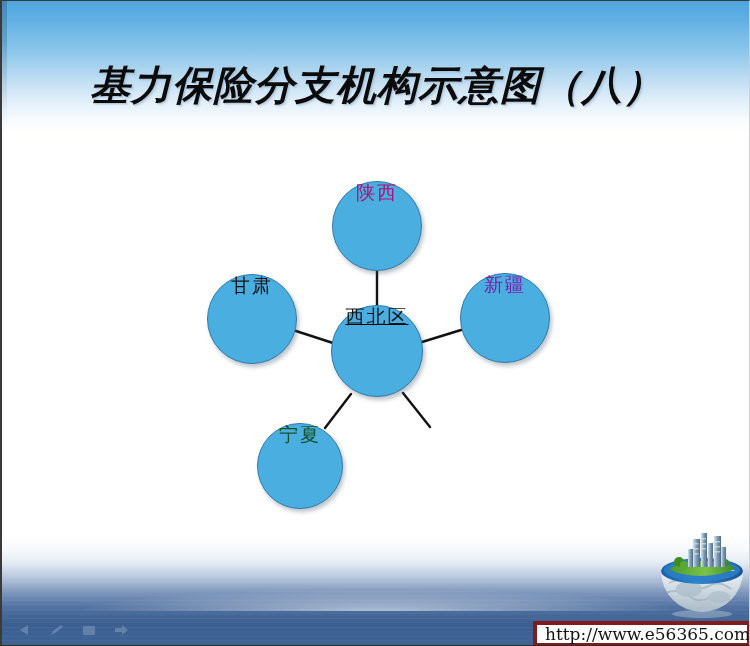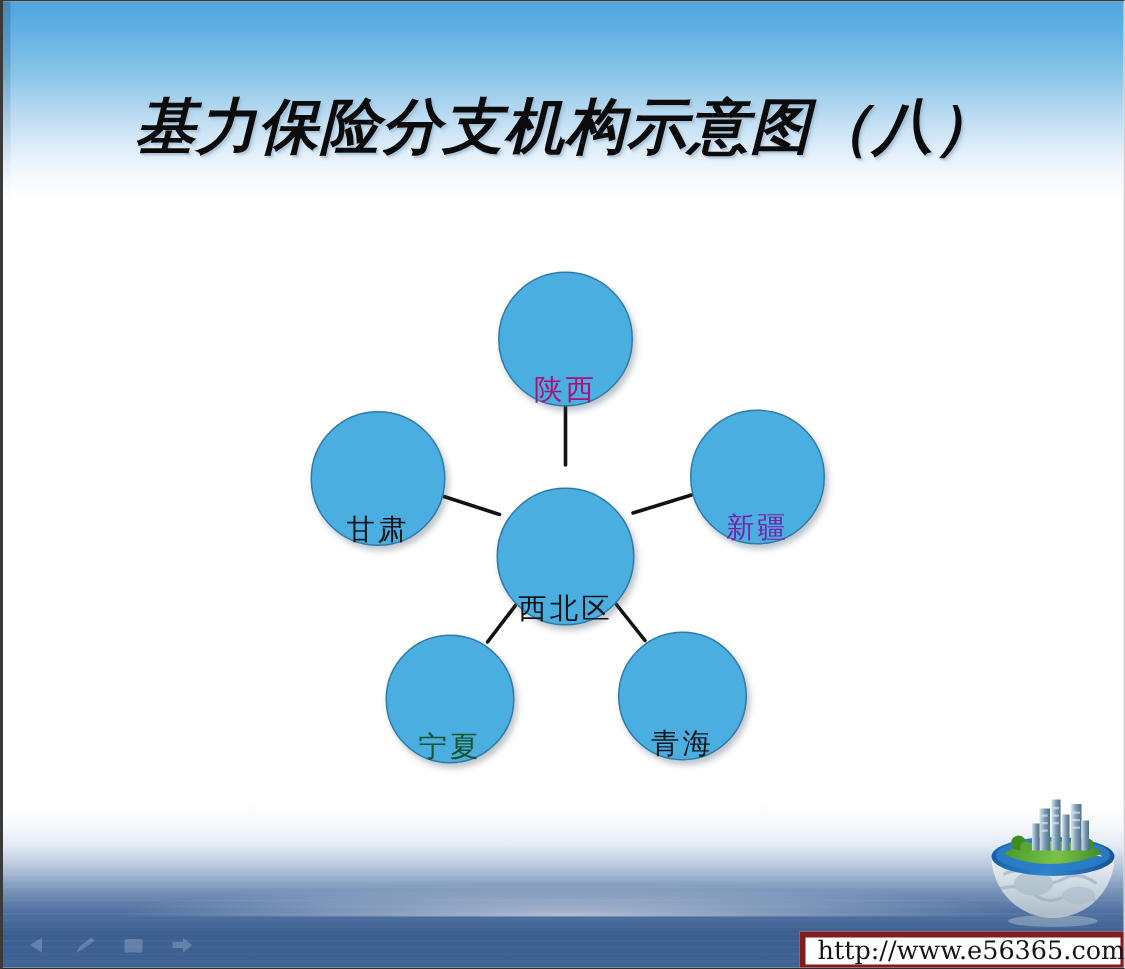--- a/index.html
+++ b/index.html
@@ -110,21 +110,21 @@
   }
   .diagram svg { display: block; }
 
   .node {
     position: absolute;
     border-radius: 50%;
     background: #4aafe0;
     border: 1px solid #2f7ba8;
     box-shadow: 2px 3px 4px rgba(60,80,100,.35);
     display: flex;
-    align-items: flex-end;
+    align-items: flex-start;
     justify-content: center;
     box-sizing: border-box;
   }
   .node-label {
     font-family: "DejaVu Serif", "Liberation Serif", serif;
     font-size: 19px;
     line-height: 20px;
     letter-spacing: 2px;
     white-space: nowrap;
     font-weight: 500;
@@ -211,25 +211,22 @@
     </div>
 
     <div class="node" style="left:458px; top:272px; width:90px; height:90px;">
       <span class="node-label label-purple">新疆</span>
     </div>
 
     <div class="node" style="left:255px; top:422px; width:86px; height:86px;">
       <span class="node-label label-violet">宁夏</span>
     </div>
 
-    <div class="node" style="left:410px; top:420px; width:86px; height:86px;">
-      <span class="node-label label-dark">青海</span>
-    </div>
-
-    <div class="node" style="left:329px; top:324px; width:92px; height:92px;">
+
+    <div class="node" style="left:329px; top:304px; width:92px; height:92px;text-decoration:underline;">
       <span class="node-label label-dark">西北区</span>
     </div>
   </div>
 
   <div class="logo">
     <svg width="90" height="88" viewBox="0 0 90 88">
       <defs>
         <linearGradient id="gBowl" x1="0" y1="0" x2="0" y2="1">
           <stop offset="0%" stop-color="#eef3f6"></stop>
           <stop offset="45%" stop-color="#cfdae2"></stop>

